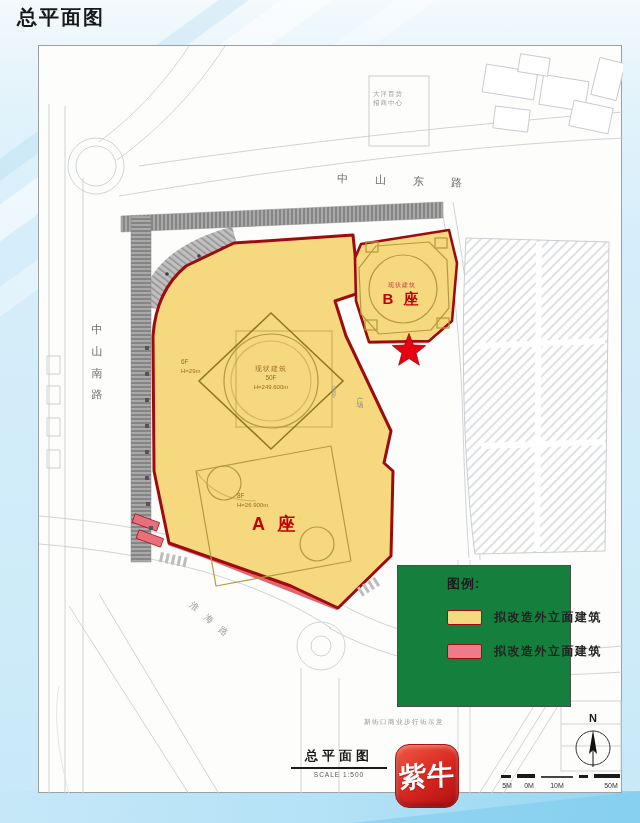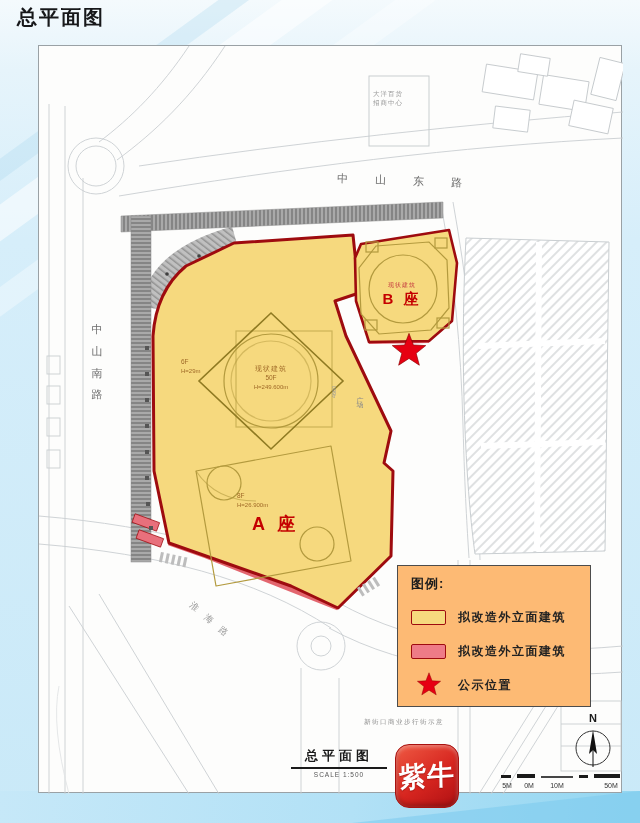--- a/index.html
+++ b/index.html
@@ -16,22 +16,22 @@
     background:linear-gradient(95deg,#c6e8f8 0%,#b2e1f6 55%,#93d6f1 100%);}
   .band-bottom .wedge{position:absolute;right:0;top:0;width:45%;height:100%;
     background:#7fccee;clip-path:polygon(100% 0,100% 100%,0 100%);opacity:.6;}
   .page-title{position:absolute;left:17px;top:4px;margin:0;font-size:20px;font-weight:900;
     color:#17181a;letter-spacing:2px;}
   .map-frame{position:absolute;left:38px;top:45px;width:584px;height:748px;
     background:#fdfdfc;border:1.5px solid #9aa1a5;box-sizing:border-box;}
   .map-frame > svg.plan{position:absolute;left:0;top:0;}
 
   
-  .legend{position:absolute;left:358px;top:519px;width:194px;height:142px;background:#fdba74;
-    border:1.6px solid #4c4c4c;box-sizing:border-box;z-index:6;}
+  .legend{position:absolute;left:358px;top:519px;width:174px;height:142px;background:#15803d;
+    border:1.6px solid #4c4c4c;box-sizing:border-box;z-index:6;padding-left:36px;}
   .legend-title{margin:9px 0 0 13px;font-size:13px;font-weight:700;color:#1c1c1c;letter-spacing:1px;}
   .legend-row{display:flex;align-items:center;gap:12px;margin:14px 0 0 13px;height:20px;}
   .legend-row .sw{width:35px;height:15px;border:1.6px solid #9E0B0F;border-radius:2px;box-sizing:border-box;flex:0 0 auto;}
   .sw-yellow{background:#F6D97E;}
   .sw-red{background:#EE7B87;}
   .legend-label{font-size:12px;font-weight:600;color:#222;letter-spacing:1.5px;white-space:nowrap;}
   .legend-star{width:35px;height:26px;flex:0 0 auto;display:flex;justify-content:center;}
 
   
   .caption{position:absolute;left:285px;top:672px;width:160px;text-align:center;
@@ -256,28 +256,20 @@
   <div class="legend">
     <div class="legend-title">图例:</div>
     <div class="legend-row">
       <span class="sw sw-yellow"></span>
       <span class="legend-label">拟改造外立面建筑</span>
     </div>
     <div class="legend-row">
       <span class="sw sw-red"></span>
       <span class="legend-label">拟改造外立面建筑</span>
     </div>
-    <div class="legend-row">
-      <span class="legend-star">
-        <svg width="30" height="26" viewBox="-17 -17 34 34">
-          <path d="M0,-16 L4,-5.5 L15.2,-4.9 L6.5,2.1 L9.4,12.9 L0,6.8 L-9.4,12.9 L-6.5,2.1 L-15.2,-4.9 L-4,-5.5 Z" fill="#E60012" stroke="#8a0000" stroke-width="0.6"></path>
-        </svg>
-      </span>
-      <span class="legend-label">公示位置</span>
-    </div>
   </div>
 
   <div class="caption">新街口商业步行街示意</div>
 
   <div class="drawing-title">
     <span class="dt">总平面图</span>
     <span class="sc">SCALE 1:500</span>
   </div>
 
   <div class="logo">

